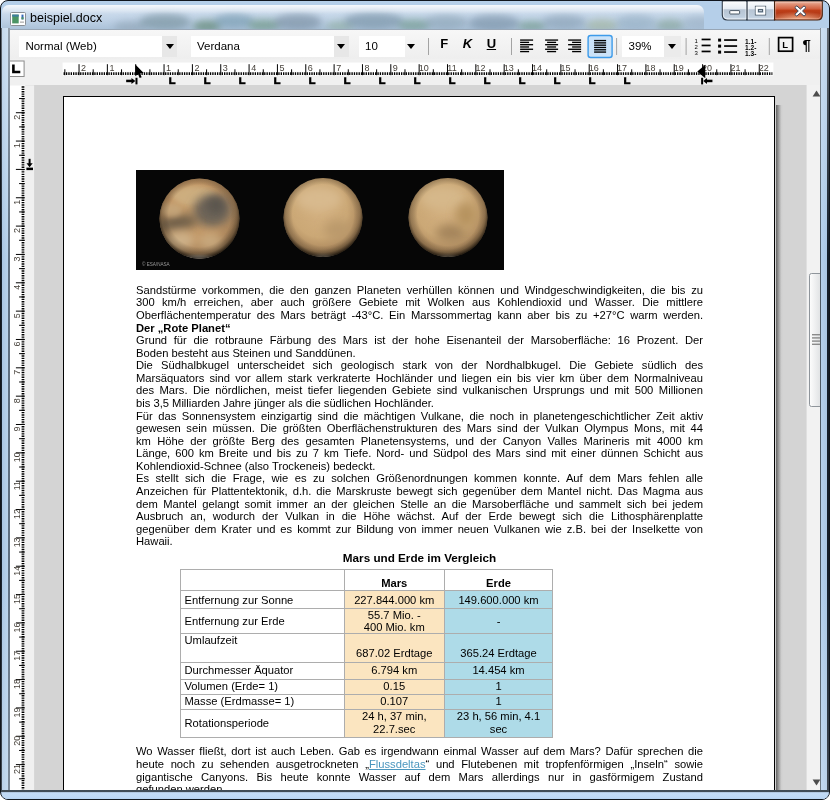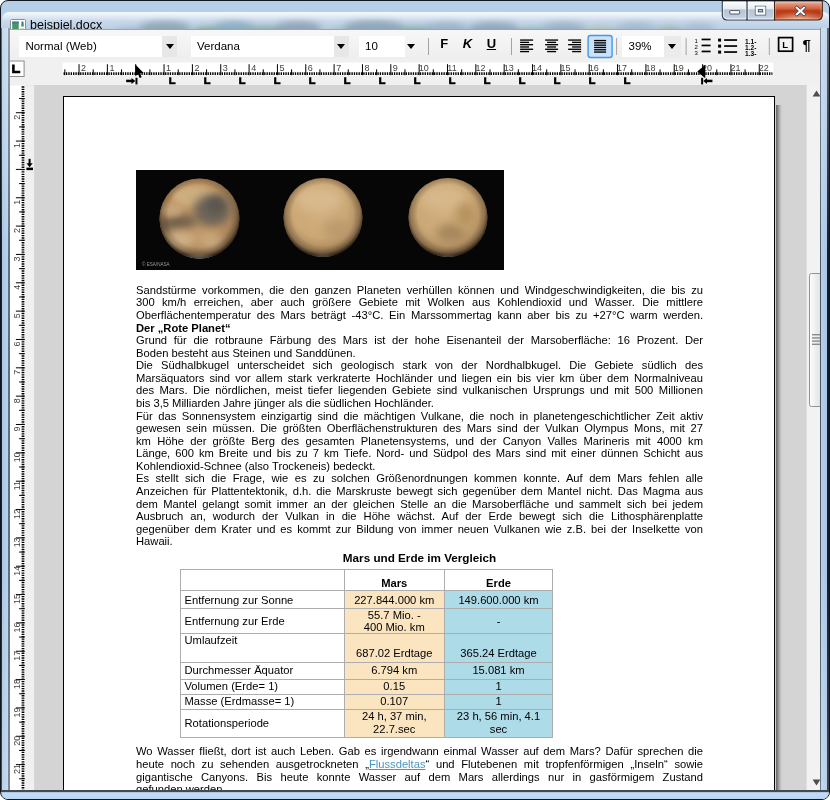--- a/index.html
+++ b/index.html
@@ -1,21 +1,21 @@
 <!DOCTYPE html>
 <html><head><meta charset="utf-8">
 <style>
 * { margin:0; padding:0; box-sizing:border-box; }
 html,body { width:830px; height:800px; overflow:hidden; background:#fff;
   font-family:"Liberation Sans", sans-serif; }
 .abs { position:absolute; }
 #win { position:absolute; left:0; top:0; width:830px; height:800px;
   border-radius:8px 8px 8px 8px; background:#b5cfe9; border:1.4px solid #11161d;
   overflow:hidden; }
-#tbar { position:absolute; left:1px; top:11px; width:828px; height:27px;
+#tbar { position:absolute; left:1px; top:4px; width:702px; height:27px;
   border-radius:7px 7px 0 0;
   background:linear-gradient(#d8e4f2, #bfd2e6 55%, #abc2d9 90%, #a5bdd5); overflow:hidden; }
 #tbar .shine { position:absolute; left:0; top:0; width:100%; height:9px;
   background:linear-gradient(rgba(255,255,255,.75), rgba(255,255,255,0)); }
 #title { position:absolute; left:28px; top:6px; font-size:12.5px; color:#000; }
 #toolbar { position:absolute; left:1.4px; top:28px; width:827.2px; height:30px;
   background:linear-gradient(#f7f7f7,#eeeeee); border-top:1px solid #98a6b5;text-decoration:underline; }
 #rulrow { position:absolute; left:1.4px; top:58px; width:827.2px; height:26px; background:#f0f0f0; }
 #client { position:absolute; left:1.4px; top:84px; width:827.2px; height:705.5px; background:#d4d4d4; overflow:hidden; }
 .combo { position:absolute; top:6px; height:20.5px; background:#fff; font-size:11.5px;
@@ -467,21 +467,21 @@
         <div class="tl j" style="top:295.36px">300 km/h erreichen, aber auch größere Gebiete mit Wolken aus Kohlendioxid und Wasser. Die mittlere</div>
         <div class="tl j" style="top:307.94px">Oberflächentemperatur des Mars beträgt -43°C. Ein Marssommertag kann aber bis zu +27°C warm werden.</div>
         <div class="tl b" style="top:320.52px">Der „Rote Planet“</div>
         <div class="tl j" style="top:333.10px">Grund für die rotbraune Färbung des Mars ist der hohe Eisenanteil der Marsoberfläche: 16 Prozent. Der</div>
         <div class="tl" style="top:345.68px">Boden besteht aus Steinen und Sanddünen.</div>
         <div class="tl j" style="top:358.26px">Die Südhalbkugel unterscheidet sich geologisch stark von der Nordhalbkugel. Die Gebiete südlich des</div>
         <div class="tl j" style="top:370.84px">Marsäquators sind vor allem stark verkraterte Hochländer und liegen ein bis vier km über dem Normalniveau</div>
         <div class="tl j" style="top:383.42px">des Mars. Die nördlichen, meist tiefer liegenden Gebiete sind vulkanischen Ursprungs und mit 500 Millionen</div>
         <div class="tl" style="top:396.00px">bis 3,5 Milliarden Jahre jünger als die südlichen Hochländer.</div>
         <div class="tl j" style="top:408.58px">Für das Sonnensystem einzigartig sind die mächtigen Vulkane, die noch in planetengeschichtlicher Zeit aktiv</div>
-        <div class="tl j" style="top:421.16px">gewesen sein müssen. Die größten Oberflächenstrukturen des Mars sind der Vulkan Olympus Mons, mit 27</div>
+        <div class="tl j" style="top:421.16px">gewesen sein müssen. Die größten Oberflächenstrukturen des Mars sind der Vulkan Olympus Mons, mit 44</div>
         <div class="tl j" style="top:433.74px">km Höhe der größte Berg des gesamten Planetensystems, und der Canyon Valles Marineris mit 4000 km</div>
         <div class="tl j" style="top:446.32px">Länge, 600 km Breite und bis zu 7 km Tiefe. Nord- und Südpol des Mars sind mit einer dünnen Schicht aus</div>
         <div class="tl" style="top:458.90px">Kohlendioxid-Schnee (also Trockeneis) bedeckt.</div>
         <div class="tl j" style="top:471.48px">Es stellt sich die Frage, wie es zu solchen Größenordnungen kommen konnte. Auf dem Mars fehlen alle</div>
         <div class="tl j" style="top:484.06px">Anzeichen für Plattentektonik, d.h. die Marskruste bewegt sich gegenüber dem Mantel nicht. Das Magma aus</div>
         <div class="tl j" style="top:496.64px">dem Mantel gelangt somit immer an der gleichen Stelle an die Marsoberfläche und sammelt sich bei jedem</div>
         <div class="tl j" style="top:509.22px">Ausbruch an, wodurch der Vulkan in die Höhe wächst. Auf der Erde bewegt sich die Lithosphärenplatte</div>
         <div class="tl j" style="top:521.80px">gegenüber dem Krater und es kommt zur Bildung von immer neuen Vulkanen wie z.B. bei der Inselkette von</div>
         <div class="tl" style="top:534.38px">Hawaii.</div>
         <div class="tl j" style="top:744.40px">Wo Wasser fließt, dort ist auch Leben. Gab es irgendwann einmal Wasser auf dem Mars? Dafür sprechen die</div>
@@ -512,21 +512,21 @@
               <td class="c e vc">-</td>
             </tr>
 <tr style="height:28.5px">
               <td>Umlaufzeit</td>
               <td class="c m vb">687.02 Erdtage</td>
               <td class="c e vb">365.24 Erdtage</td>
             </tr>
 <tr style="height:17.5px">
               <td class="pt1">Durchmesser Äquator</td>
               <td class="c m pt1">6.794 km</td>
-              <td class="c e pt1">15.081 km</td>
+              <td class="c e pt1">14.454 km</td>
             </tr>
 <tr style="height:15px">
               <td>Volumen (Erde= 1)</td>
               <td class="c m">0.15</td>
               <td class="c e">1</td>
             </tr>
 <tr style="height:15px">
               <td>Masse (Erdmasse= 1)</td>
               <td class="c m">0.107</td>
               <td class="c e">1</td>

